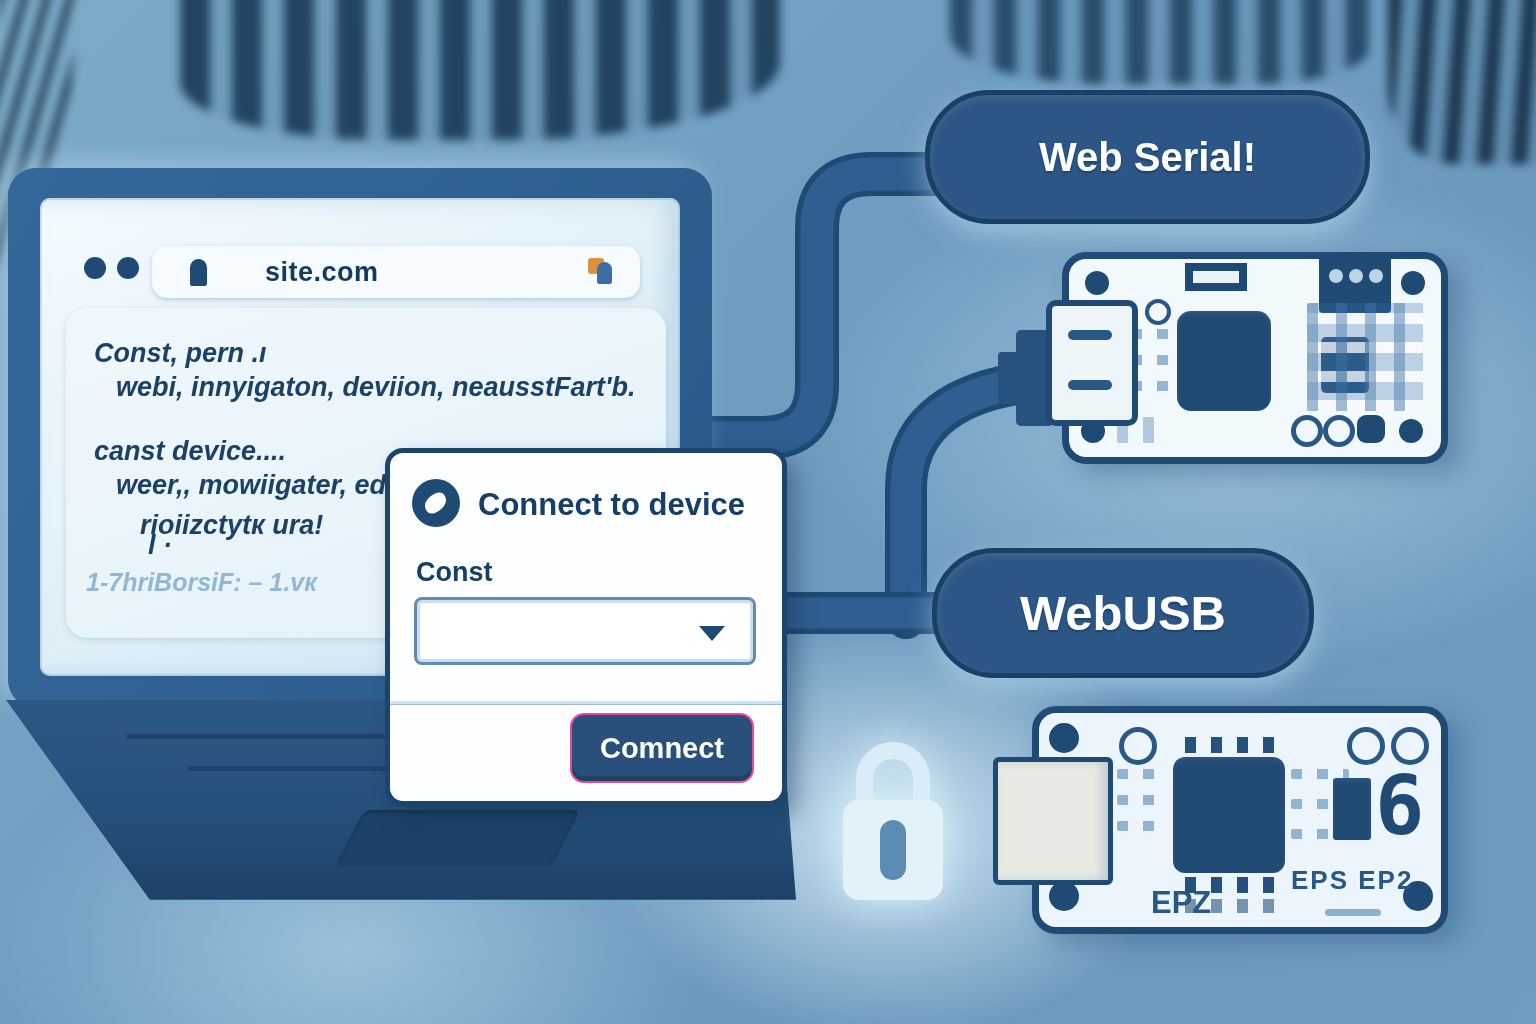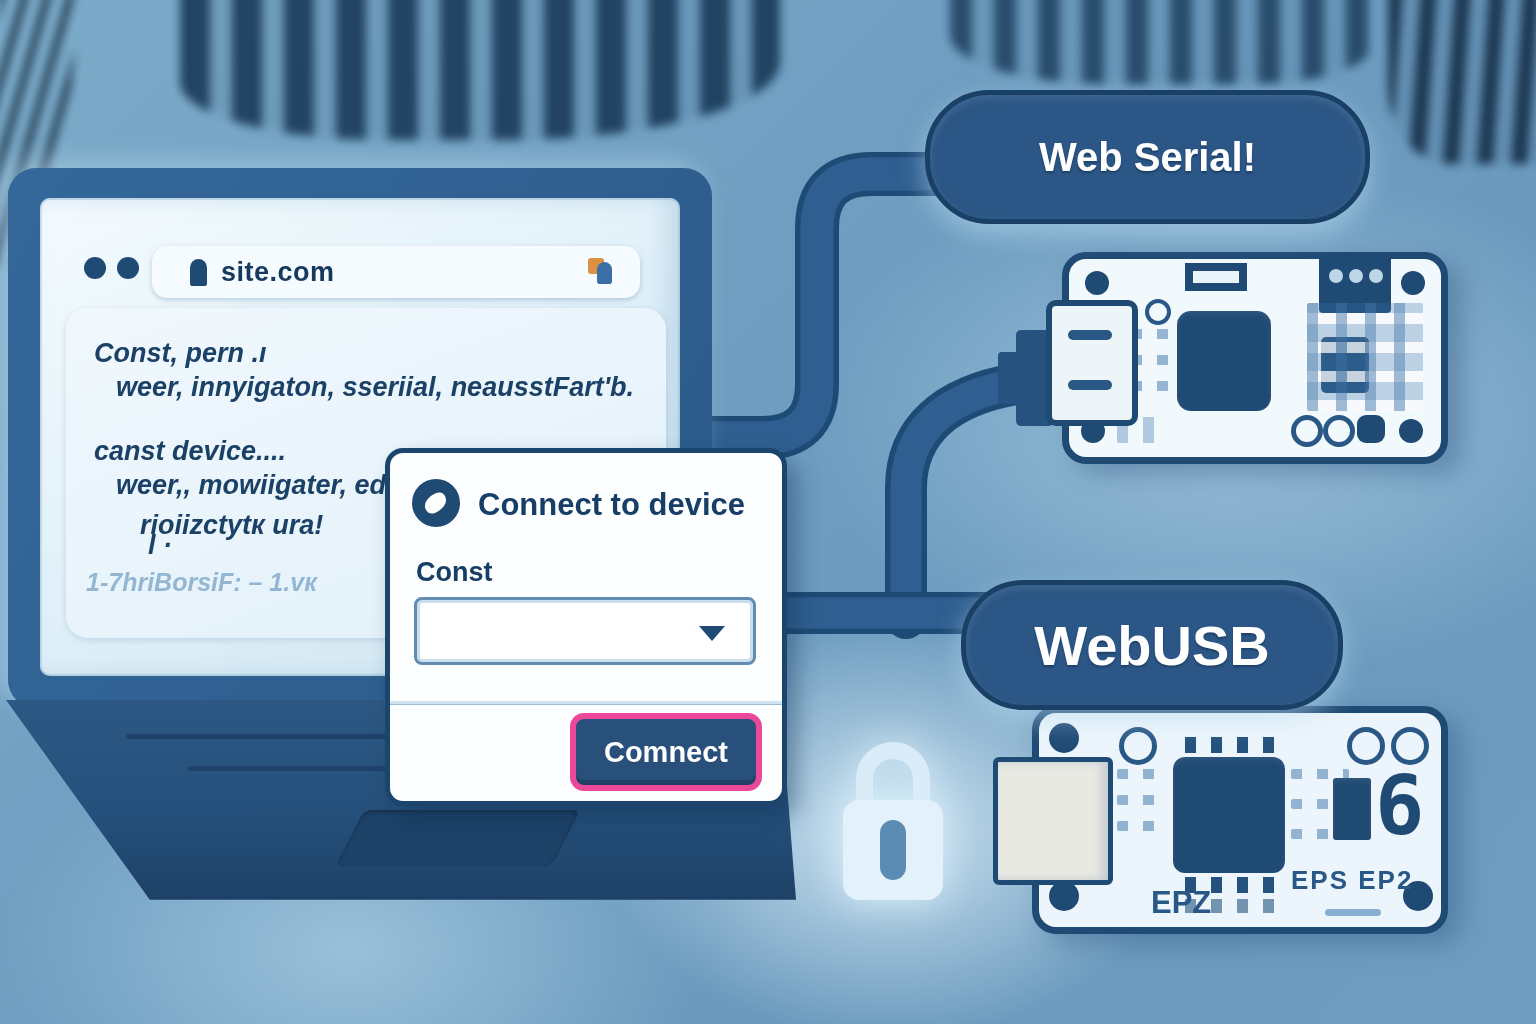--- a/index.html
+++ b/index.html
@@ -5,21 +5,21 @@
   html,body{margin:0;padding:0;background:#4f7fa0;}
   .stage{
     position:relative;width:1536px;height:1024px;overflow:hidden;
     background:
       radial-gradient(420px 300px at 890px 830px, rgba(223,242,252,.85), rgba(223,242,252,0) 70%),
       radial-gradient(500px 320px at 350px 950px, rgba(190,222,240,.55), rgba(190,222,240,0) 70%),
       radial-gradient(600px 360px at 1240px 420px, rgba(203,230,246,.5), rgba(203,230,246,0) 72%),
       linear-gradient(135deg,#7cabc9 0%,#6f9ec1 40%,#6a99bd 70%,#6e9dc0 100%);
     font-family:"Liberation Sans", sans-serif;
   }
-  .abs{position:absolute;}
+  .abs{position:absolute;gap:44px;}
   
   .smudge{position:absolute;filter:blur(5px);opacity:.9;pointer-events:none;}
   .sm1{left:-14px;top:-10px;width:80px;height:280px;
       background:repeating-linear-gradient(100deg,rgba(10,30,50,.9) 0 7px,rgba(10,30,50,0) 7px 22px);
       transform:rotate(6deg);}
   .sm2{left:180px;top:-30px;width:600px;height:170px;
       background:repeating-linear-gradient(90deg,rgba(17,48,78,.92) 0 30px,rgba(17,48,78,.1) 30px 52px);
       border-radius:0 0 46% 34%;}
   .sm3{left:950px;top:-40px;width:420px;height:125px;
       background:repeating-linear-gradient(90deg,rgba(20,52,82,.85) 0 22px,rgba(20,52,82,.08) 22px 44px);
@@ -59,30 +59,30 @@
   .dlg-icon{position:absolute;left:22px;top:26px;width:48px;height:48px;border-radius:50%;background:#1f4a74;}
   .dlg-glyph{position:absolute;left:15px;top:12px;width:17px;height:24px;background:#fff;
       border-radius:50% 50% 50% 50% / 62% 38% 62% 38%;transform:rotate(38deg);}
   .dlg-title{position:absolute;left:88px;top:34px;font-size:31px;font-weight:bold;color:#173e66;}
   .dlg-label{position:absolute;left:26px;top:104px;font-size:27px;font-weight:bold;color:#173e66;}
   .dlg-select{position:absolute;left:24px;top:144px;width:336px;height:62px;background:#fff;
       border:3px solid #628cb0;border-radius:8px;box-shadow:inset 0 0 0 3px #cadeee;}
   .chevron{position:absolute;right:28px;top:26px;width:0;height:0;
       border-left:13px solid transparent;border-right:13px solid transparent;border-top:15px solid #1f4a74;}
   .dlg-divider{position:absolute;left:0;right:0;top:248px;height:3px;background:#cfe3f0;border-bottom:1px solid #9dbcd4;}
-  .dlg-btn{position:absolute;left:180px;top:260px;width:180px;height:66px;background:#28507b;border:6px solid #ec4899;
+  .dlg-btn{position:absolute;left:180px;top:260px;width:180px;height:66px;background:#28507b;border:2px solid #ec4899;
       border-radius:14px;color:#fff;font-size:29px;font-weight:bold;display:flex;align-items:center;justify-content:center;
       box-shadow:inset 0 -5px 0 rgba(0,0,0,.18);}
   
   .pill{position:absolute;background:#2b5685;border:5px solid #1b4066;color:#fff;font-weight:bold;
       display:flex;align-items:center;justify-content:center;z-index:20;
       box-shadow:0 10px 26px rgba(185,220,242,.55), inset 0 3px 8px rgba(255,255,255,.12);
       text-shadow:0 2px 2px rgba(10,35,60,.4);}
   .pill-ws{left:925px;top:90px;width:435px;height:124px;border-radius:64px;font-size:40px;}
-  .pill-wu{left:961px;top:548px;width:372px;height:120px;border-radius:62px;font-size:56px;margin-top:32px;}
+  .pill-wu{left:932px;top:548px;width:372px;height:120px;border-radius:62px;font-size:49px;}
   
   .board{position:absolute;background:#f2f9fd;border:7px solid #1f4a74;border-radius:24px;z-index:10;
       box-shadow:14px 10px 24px rgba(55,95,135,.45);}
   .board-top{left:1062px;top:252px;width:372px;height:198px;}
   .board-bot{left:1032px;top:706px;width:402px;height:214px;background:#ecf5fb;}
   .hole{position:absolute;border-radius:50%;background:#1f4a74;}
   .ring{position:absolute;border-radius:50%;border:5px solid #2a5886;background:transparent;}
   .chip{position:absolute;background:#1f4a74;border-radius:14px;box-shadow:inset 0 3px 6px rgba(255,255,255,.08);}
   .pads{position:absolute;background:repeating-linear-gradient(90deg,rgba(72,124,176,.55) 0 11px,rgba(72,124,176,0) 11px 26px);border-radius:2px;}
   .padgrid{position:absolute;
@@ -136,21 +136,21 @@
     <div class="site-glyph"></div>
     <div class="addr-text">site.com</div>
     <div class="ext-icon">
       <div class="ext-orange"></div>
       <div class="ext-blue"></div>
     </div>
   </div>
 
   <div class="abs code-panel">
     <div class="code-line" style="left:28px;top:30px;text-align:center;">Const, pern .ı</div>
-    <div class="code-line" style="left:50px;top:64px;">weer, innyigaton, sseriial, neausstFart'b.</div>
+    <div class="code-line" style="left:50px;top:64px;">webi, innyigaton, deviion, neausstFart'b.</div>
     <div class="code-line" style="left:28px;top:128px;">canst device....</div>
     <div class="code-line" style="left:50px;top:162px;">weer,, mowiigater, edi</div>
     <div class="code-line" style="left:74px;top:202px;">rioiizctytк ura!</div>
     <div class="code-line" style="left:82px;top:222px;">l ·</div>
     <div class="code-line code-faint" style="left:20px;top:260px;">1-7hriBorsiF: – 1.vк</div>
   </div>
 
   <div class="abs base">
     <div class="ridge" style="left:120px;top:34px;width:618px;"></div>
     <div class="ridge" style="left:182px;top:66px;width:566px;"></div>

